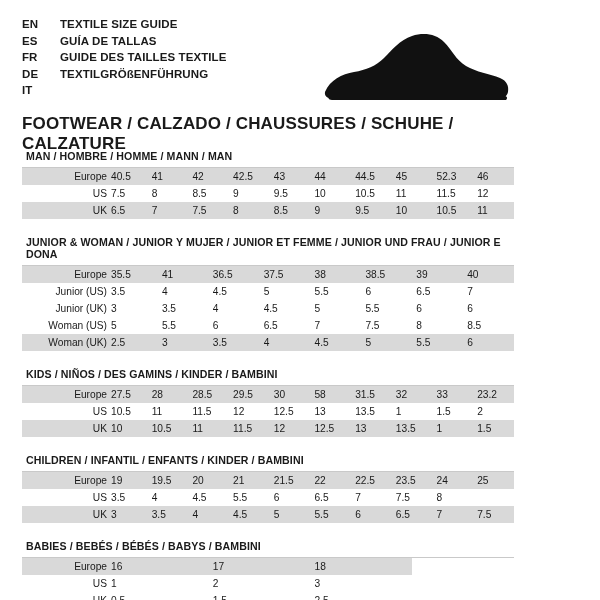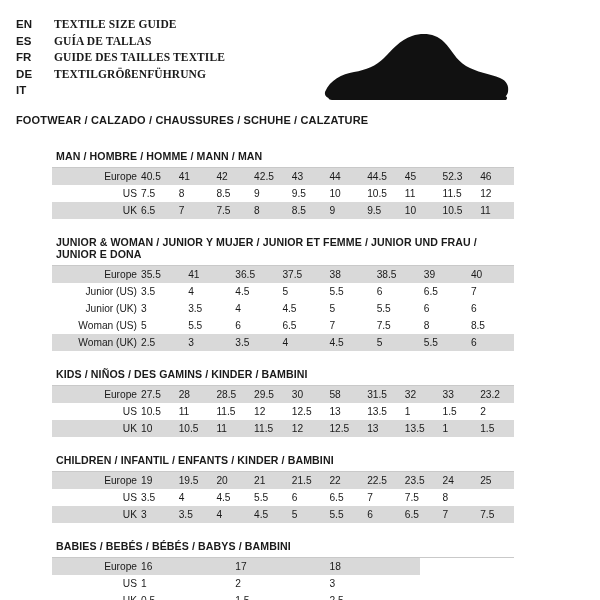--- a/index.html
+++ b/index.html
@@ -12,21 +12,21 @@
     background: #ffffff;
     font-family: "Liberation Sans", sans-serif;
     color: #1a1a1a;
     overflow: hidden;
   }
   .page {
     position: relative;
     width: 536px;
     height: 600px;
     box-sizing: border-box;
-    padding: 16px 22px 0 16px;
+    padding: 16px 22px 0 22px;
   }
 
   
   .header {
     position: relative;
     height: 96px;
   }
   .lang-list {
     display: block;
   }
@@ -38,43 +38,41 @@
     font-weight: bold;
     letter-spacing: 0.1px;
   }
   .lang-code {
     width: 38px;
     flex: 0 0 38px;
     font-weight: bold;
   }
   .lang-title {
     font-weight: bold;
-    font-family: Liberation Serif, serif;
   }
   .shoe-wrap {
     position: absolute;
     right: 4px;
     top: 14px;
     width: 190px;
     height: 80px;
   }
   .footwear-line {
     margin-top: 15px;
-    font-size: 11px;
+    font-size: 17px;
     font-weight: bold;
     letter-spacing: 0.15px;
   }
 
   
   .sections {
     margin-top: 34px;
   }
   .section {
     margin-bottom: 2px;
-    margin-left: 36px;
   }
   .section-title {
     font-size: 10.6px;
     font-weight: bold;
     letter-spacing: 0.1px;
     padding: 4px 0 5px 4px;
     border-bottom: 1px solid #c9c9c9;
   }
   table {
     border-collapse: collapse;

